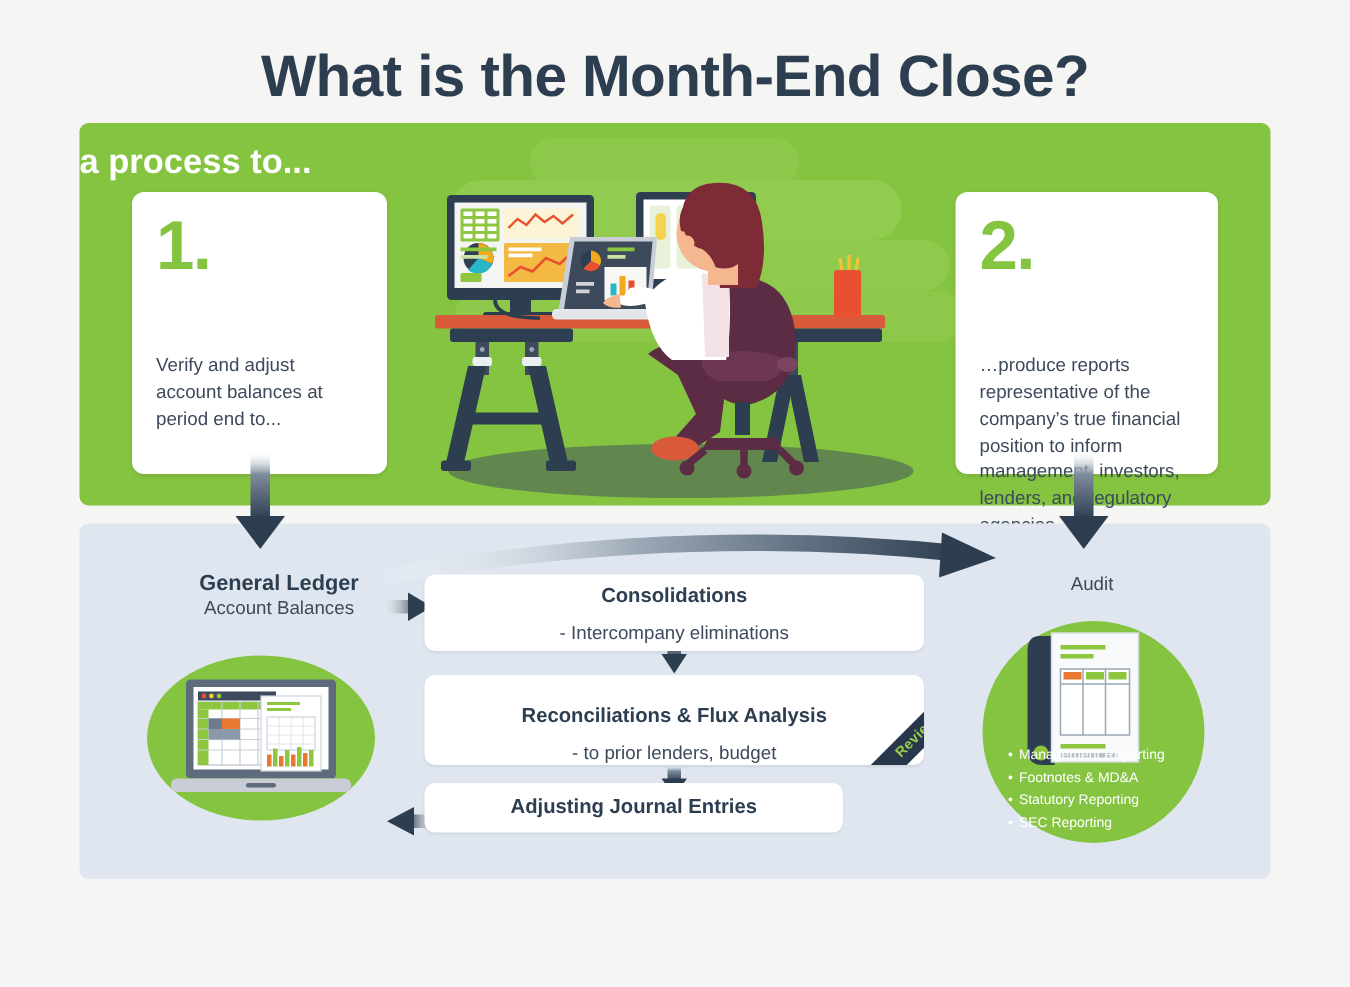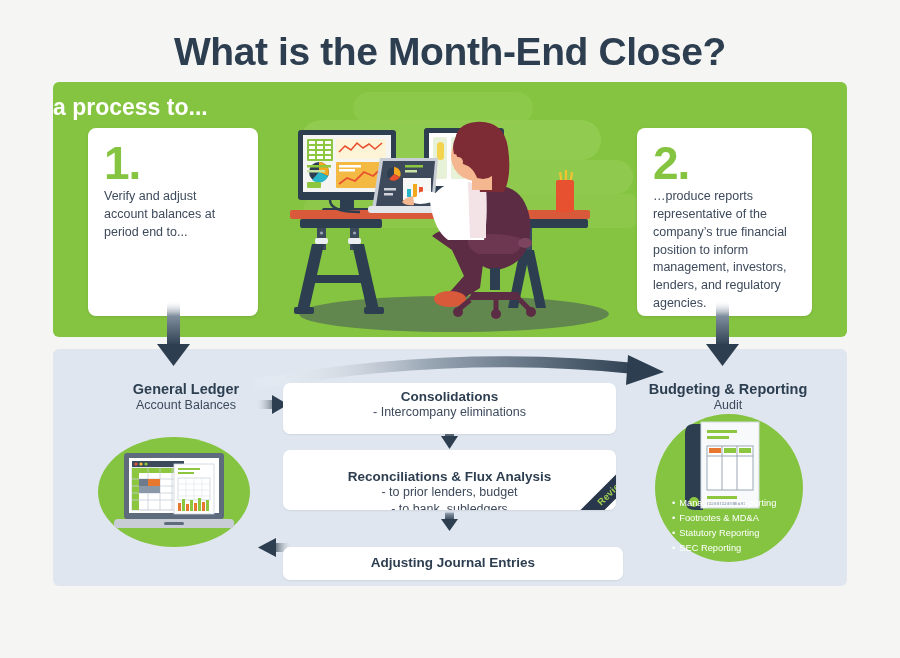--- a/index.html
+++ b/index.html
@@ -38,21 +38,21 @@
     box-shadow:0 1px 3px rgba(0,0,0,.10);
   }
   .card-1{left:88px;top:128px;width:170px;height:188px;}
   .card-2{left:637px;top:128px;width:175px;height:188px;}
   .card-num{
     font-size:46px;font-weight:bold;color:#85c440;line-height:0.92;
     padding:14px 0 0 16px;letter-spacing:-1px;
   }
   .card-body{
     padding:4px 16px 0 16px;
-    font-size:12.5px;line-height:1.42;color:#3d4a5c;
+    font-size:12.5px;line-height:1.42;color:#3d4a5c;margin-top:47px;
   }
 
   
   .illus{position:absolute;left:272px;top:110px;width:360px;height:227px;}
 
   
   .bottom-panel{
     position:absolute;left:53px;top:349px;width:794px;height:237px;
     background:#dfe6f0;border-radius:6px;
   }
@@ -60,25 +60,25 @@
   
   .pbox{
     position:absolute;background:#ffffff;border-radius:7px;
     box-shadow:0 1px 2px rgba(0,0,0,.07);
     text-align:center;
   }
   .pbox-title{
     font-size:13.5px;font-weight:bold;color:#2c3e50;
   }
   .pbox-sub{
-    font-size:12.5px;color:#3d4a5c;line-height:1.35;
+    font-size:12.5px;color:#3d4a5c;line-height:1.35;margin-top:10px;
   }
   #box-consolidations{left:283px;top:383px;width:333px;height:51px;padding-top:6px;box-sizing:border-box;}
   #box-recon{left:283px;top:450px;width:333px;height:60px;padding-top:19px;box-sizing:border-box;overflow:hidden;}
-  #box-aje{left:283px;top:547px;width:340px;height:33px;padding-top:8px;box-sizing:border-box;}
+  #box-aje{left:283px;top:522px;width:279px;height:33px;padding-top:8px;box-sizing:border-box;}
 
   
   .ribbon-clip{
     position:absolute;right:0;top:0;width:62px;height:60px;overflow:hidden;
     border-top-right-radius:7px;pointer-events:none;
   }
   .ribbon{
     position:absolute;width:120px;height:17px;
     background:#28374b;
     left:8px;top:22px;
@@ -376,21 +376,20 @@
       <rect x="100" y="61" width="3" height="13" fill="#8dc63f"></rect>
       <rect x="104" y="65" width="3" height="9" fill="#e8772f"></rect>
       <rect x="108" y="63" width="3" height="11" fill="#8dc63f"></rect>
 
       <rect x="16" y="82" width="120" height="9" rx="4" fill="#c9ced6"></rect>
       <rect x="66" y="85" width="20" height="3" rx="1.5" fill="#5d6b7c"></rect>
     </svg>
   </div>
 
   <div class="side-head" id="head-br">
-    <div class="h">Budgeting &amp; Reporting</div>
     <div class="s">Audit</div>
   </div>
 
   <div class="circle" id="circle-br">
     <svg width="148" height="148" viewBox="0 0 148 148">
 
       <path d="M38 10 Q30 10 30 20 L30 86 Q30 96 40 96 L48 96 L48 10 Z" fill="#2c3e50"></path>
       <circle cx="39" cy="88" r="5" fill="#8dc63f"></circle>
 
       <rect x="46" y="8" width="58" height="86" fill="#f7f9fa" stroke="#d5dbe1" stroke-width="1"></rect>

